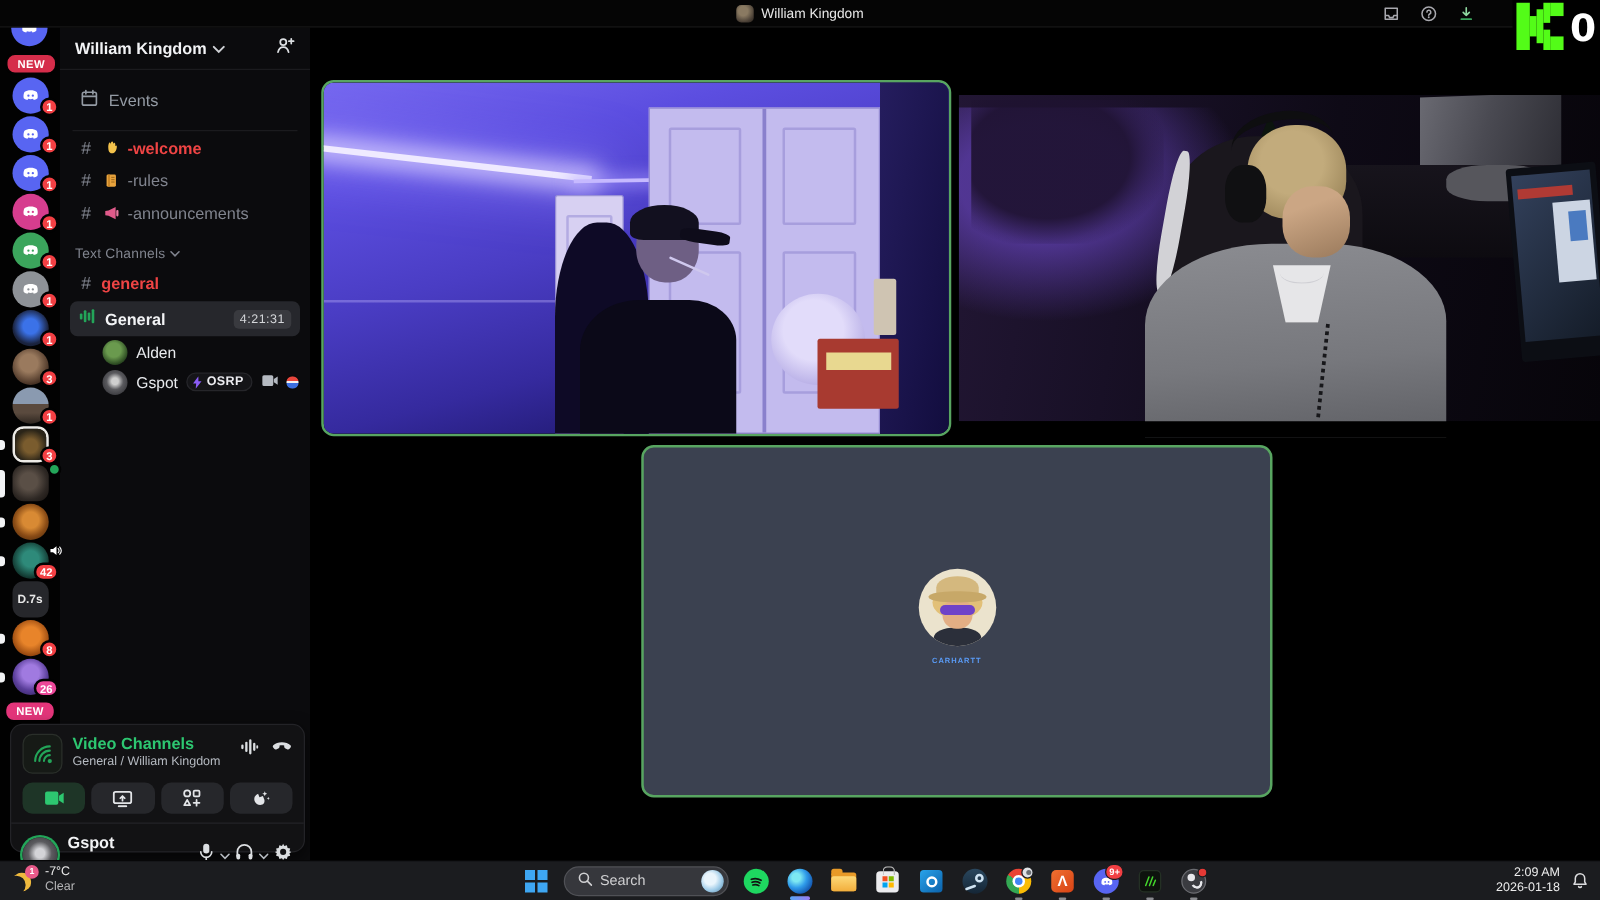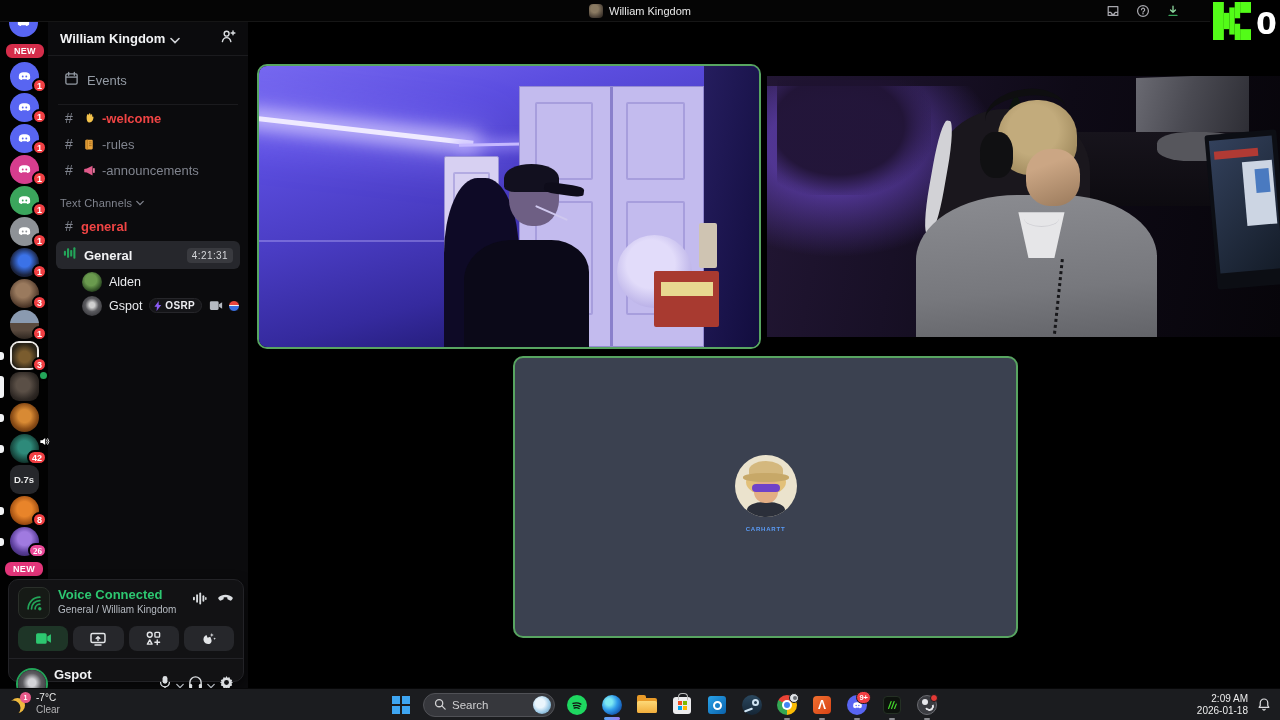--- a/index.html
+++ b/index.html
@@ -54,21 +54,21 @@
   .p-lsu { background:radial-gradient(circle at 50% 45%,#d88a34 0 30%,#8a4c16 60%,#3a1e08 100%); }
   .p-teal { background:radial-gradient(circle at 50% 45%,#2e8a7a 0 30%,#123830 70%,#081a16 100%); }
   .p-d7 { background:#26272b; color:#e8e8e8; font-size:9.5px; font-weight:bold; }
   .p-rp { background:radial-gradient(circle at 50% 45%,#e8842a 0 35%,#9a4a10 70%,#4a2206 100%); }
   .p-purp { background:radial-gradient(circle at 50% 40%,#a07ae0 0 30%,#5a3e9a 60%,#2a1c50 100%); }
   .srv-badge {
     position:absolute; right:1px; bottom:-2px; min-width:15px; height:15px; padding:0 3px;
     background:#f23f43; color:#fff; font-size:9px; font-weight:bold; border-radius:8px;
     display:flex; align-items:center; justify-content:center; border:2.5px solid #020202; z-index:3;
   }
-  .srv-badge.pinkb { background:#ec4899;font-family:Liberation Serif, serif; }
+  .srv-badge.pinkb { background:#ec4899; }
   .rail-pill { position:absolute; left:0; top:50%; transform:translateY(-50%); width:4px; height:8px; border-radius:0 3px 3px 0; background:#f2f3f5; }
   .rail-pill.tall { height:22px; }
   .live-dot { position:absolute; right:-1px; top:-2px; width:11px; height:11px; border-radius:50%; background:#23a559; border:2.5px solid #020202; z-index:3; }
   .spk-over { position:absolute; right:-2px; top:-1px; z-index:3; }
   
   .sidebar {
     position:absolute; left:48px; top:22px; width:200px; bottom:32px; background:#0b0b0d; z-index:5;
     display:flex; flex-direction:column;
   }
   .sb-header { height:34px; display:flex; align-items:center; padding:0 12px; border-bottom:1px solid #1b1b1e; gap:5px; }
@@ -188,21 +188,21 @@
   .avatar-cap { position:absolute; left:50%; top:60.5%; transform:translateX(-50%); font-size:6px; font-weight:bold; color:#5a9cf8; letter-spacing:.8px; }
   
   .taskbar { position:absolute; left:0; bottom:0; width:1280px; height:32px; background:#1b1c1f; border-top:1px solid #070708; z-index:50; }
   .tb-weather { position:absolute; left:10px; top:3px; display:flex; align-items:center; gap:8px; }
   .moonwrap { position:relative; width:18px; height:18px; }
   .moon { position:absolute; left:0; top:3px; width:15px; height:15px; border-radius:50%; box-shadow:inset -4.5px 2.5px 0 0 #eeb93e; }
   .moon-badge { position:absolute; right:-3px; top:-3px; width:11px; height:11px; border-radius:50%; background:#e85a8a; color:#fff; font-size:7px; font-weight:bold; display:flex; align-items:center; justify-content:center; }
   .wtxt { font-size:10px; line-height:11.5px; }
   .wtxt .t { color:#ececec; }
   .wtxt .c { color:#b4b4b6; }
-  .tb-center2 { position:absolute; left:388px; top:2px; height:28px; display:flex; align-items:center; gap:9px; }
+  .tb-center2 { position:absolute; left:416px; top:2px; height:28px; display:flex; align-items:center; gap:9px; }
   .tb-app { position:relative; width:26px; height:26px; display:flex; align-items:center; justify-content:center; }
   .dash { position:absolute; left:50%; transform:translateX(-50%); bottom:-2px; width:6px; height:2.5px; border-radius:2px; background:#8a8b90; }
   .dash.wide { width:16px; height:3px; background:linear-gradient(90deg,#58a6f5,#9b7bf0); }
   .searchpill { width:132px; height:24px; border-radius:12px; background:#36373c; border:1px solid #505156; display:flex; align-items:center; gap:6px; padding:0 3px 0 10px; }
   .searchpill input { flex:1; min-width:0; background:transparent; border:none; outline:none; color:#d2d2d4; font-size:11.5px; font-family:"Liberation Sans",sans-serif; }
   .searchpill input::placeholder { color:#cfcfd1; }
   .sp-img { width:18px; height:18px; border-radius:50%; background:radial-gradient(circle at 40% 40%,#eaf5fc 0 30%,#9ecbe8 60%,#56809c 100%); flex:none; }
   .ic-folder { position:relative; width:20px; height:15px; background:#e89a28; border-radius:2px; }
   .ic-folder::before { content:""; position:absolute; top:-3px; left:0; width:9px; height:5px; background:#e89a28; border-radius:2px 2px 0 0; }
   .ic-folder::after { content:""; position:absolute; left:0; right:0; bottom:0; top:3px; background:linear-gradient(180deg,#fdd978,#f2ae3c); border-radius:2px; }
@@ -589,21 +589,21 @@
         <svg width="17" height="17" viewBox="0 0 16 16">
             <g fill="none" stroke="#23a559" stroke-width="1.6" stroke-linecap="round">
               <path d="M2 13A11 11 0 0 1 13 2"></path>
               <path d="M5.2 13a7.8 7.8 0 0 1 7.8-7.8"></path>
               <path d="M8.6 13a4.4 4.4 0 0 1 4.4-4.4"></path>
             </g>
             <circle cx="13" cy="13" r="1.6" fill="#23a559"></circle>
           </svg>
       </div>
       <div class="pnl-stat">
-        <div class="st">Voice Connected</div>
+        <div class="st">Video Channels</div>
         <div class="loc">General / William Kingdom</div>
       </div>
       <div class="pnl-top-ico">
         <span><svg width="15" height="13" viewBox="0 0 16 14">
               <g fill="#dbdee1">
                 <rect x="1" y="5" width="2" height="4" rx="1"></rect>
                 <rect x="4.4" y="2.5" width="2" height="9" rx="1"></rect>
                 <rect x="7.8" y="0.5" width="2" height="13" rx="1"></rect>
                 <rect x="11.2" y="3.5" width="2" height="7" rx="1"></rect>
                 <rect x="14" y="5.5" width="1.6" height="3" rx="0.8"></rect>

